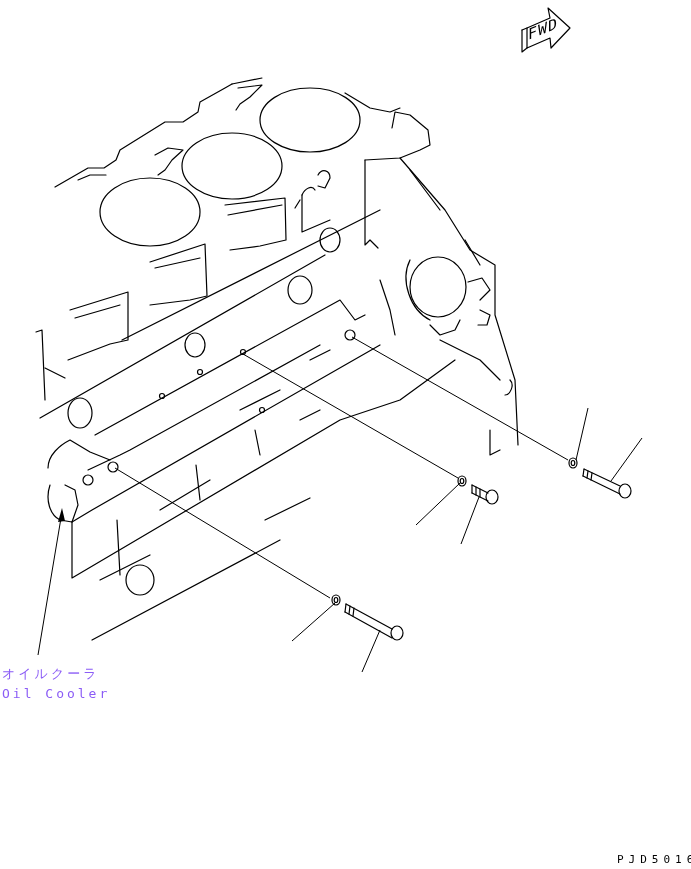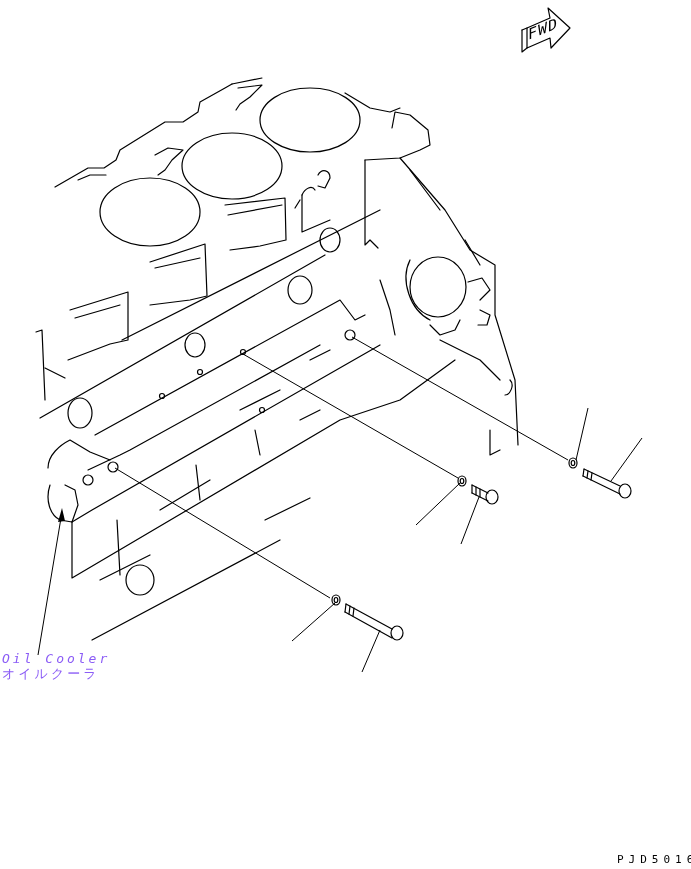--- a/index.html
+++ b/index.html
@@ -146,16 +146,16 @@
     <g class="ln">
       <polygon points="527,28 550,18 548,8 570,28 551,48 550,38 527,48"></polygon>
       <polyline points="522,30 522,52 527,48"></polyline>
       <line x1="522" y1="30" x2="527" y2="28"></line>
     </g>
   </svg>
 
   <div class="fwdtext">FWD</div>
 
   <div class="lbl" style="left:2px; top:667px;">オイルクーラ</div>
-  <div class="lbl" style="left:2px; top:652px;font-style:italic;">Oil Cooler</div>
+  <div class="lbl" style="left:2px; top:687px;">Oil Cooler</div>
 
   <div class="code" style="left:617px; top:853px;">PJD5016</div>
 </div>
 
 </body></html>

